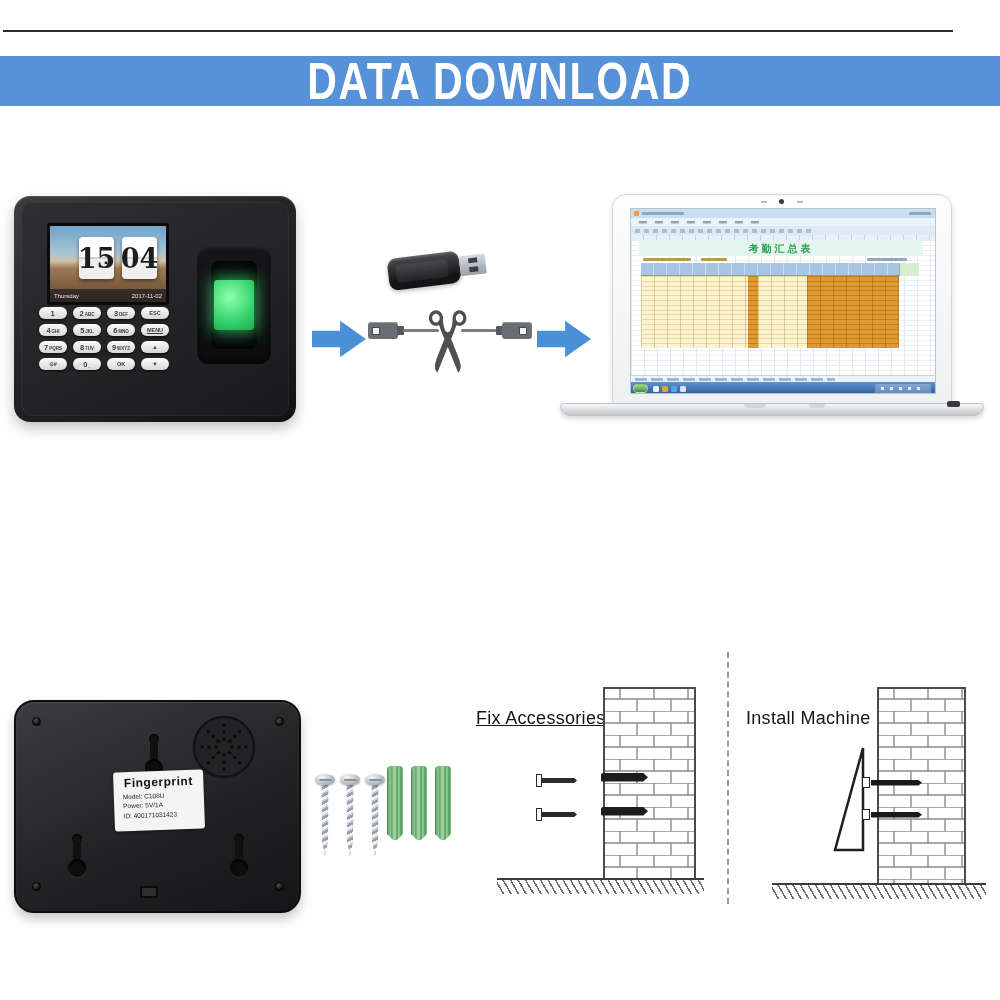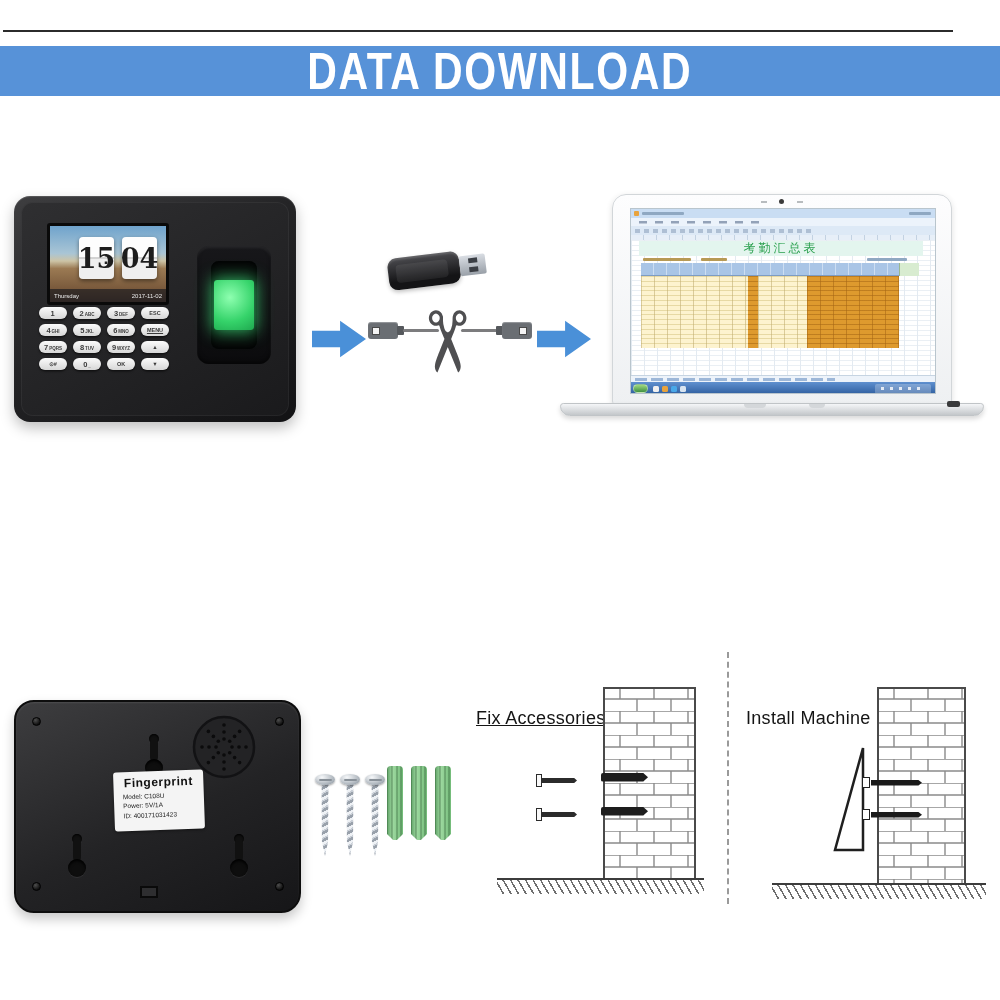--- a/index.html
+++ b/index.html
@@ -71,21 +71,21 @@
   .xl-tool { position:absolute; left:0; top:17px; right:0; height:9px; background:#dde9f6;
     background-image:repeating-linear-gradient(to right, #aebfd4 0 5px, transparent 5px 9px);
     background-size:180px 4px; background-position:4px 2.5px; background-repeat:no-repeat; }
   .xl-colhdr { position:absolute; left:0; top:26px; right:0; height:5px; background:#e7eff8;
     background-image:repeating-linear-gradient(to right, transparent 0 12px, #c3d2e2 12px 13px); }
   .xl-sheet { position:absolute; left:0; top:31px; right:0; height:135px; background:#fff;
     background-image:repeating-linear-gradient(to right, #e3eaf1 0 1px, transparent 1px 13px),
                      repeating-linear-gradient(to bottom, #eaeff4 0 1px, transparent 1px 5px); }
   .xl-band { position:absolute; left:8px; top:1px; width:284px; height:15px; background:#e3f5ee;
     display:flex; align-items:center; justify-content:center; }
-  .xl-bigtitle { font-size:12px; font-weight:normal; color:#2aa04e; letter-spacing:3px; }
+  .xl-bigtitle { font-size:10px; font-weight:bold; color:#2aa04e; letter-spacing:3px; }
   .xl-hdr { position:absolute; left:10px; top:23px; width:258px; height:13px; background:#a9c5e6;
     background-image:repeating-linear-gradient(to right, transparent 0 12px, #cddef2 12px 13px);
     box-shadow:inset 0 -1px 0 #7d9cc4; }
   .xl-green { position:absolute; left:268px; top:23px; width:20px; height:13px; background:#d8ecd0; border-left:1px solid #9ab88e; }
   .xl-yellow { position:absolute; left:10px; top:36px; width:166px; height:72px; background:#fdf3cf;
     background-image:repeating-linear-gradient(to right, rgba(190,170,110,.55) 0 1px, transparent 1px 13px),
                      repeating-linear-gradient(to bottom, #e7d9a4 0 1px, transparent 1px 4.8px); }
   .xl-ocol { position:absolute; left:117px; top:36px; width:10px; height:72px; background:#de9a2e;
     background-image:repeating-linear-gradient(to bottom, rgba(150,90,10,.45) 0 1px, transparent 1px 4.8px); }
   .xl-oblock { position:absolute; left:176px; top:36px; width:92px; height:72px; background:#de9a2e;
@@ -149,21 +149,21 @@
   .dg-washer { position:absolute; width:8px; height:11px; border:1.5px solid #222; background:#fff; }
   .dg-longshaft { position:absolute; height:5.5px; background:#1a1a1a; clip-path:polygon(0 0,93% 0,100% 50%,93% 100%,0 100%); }
 </style>
 </head>
 <body>
 
 <div class="stage">
 
   <div class="topline"></div>
 
-  <div class="banner" style="top:46px;">
+  <div class="banner" style="top:56px;">
     <div class="txt">DATA DOWNLOAD</div>
   </div>
 
   <div class="dev-front">
     <div class="panel"></div>
     <div class="screen">
       <div class="scr-img"></div>
       <div class="fc fc-h">15</div>
       <div class="fc-colon">:</div>
       <div class="fc fc-m">04</div>

